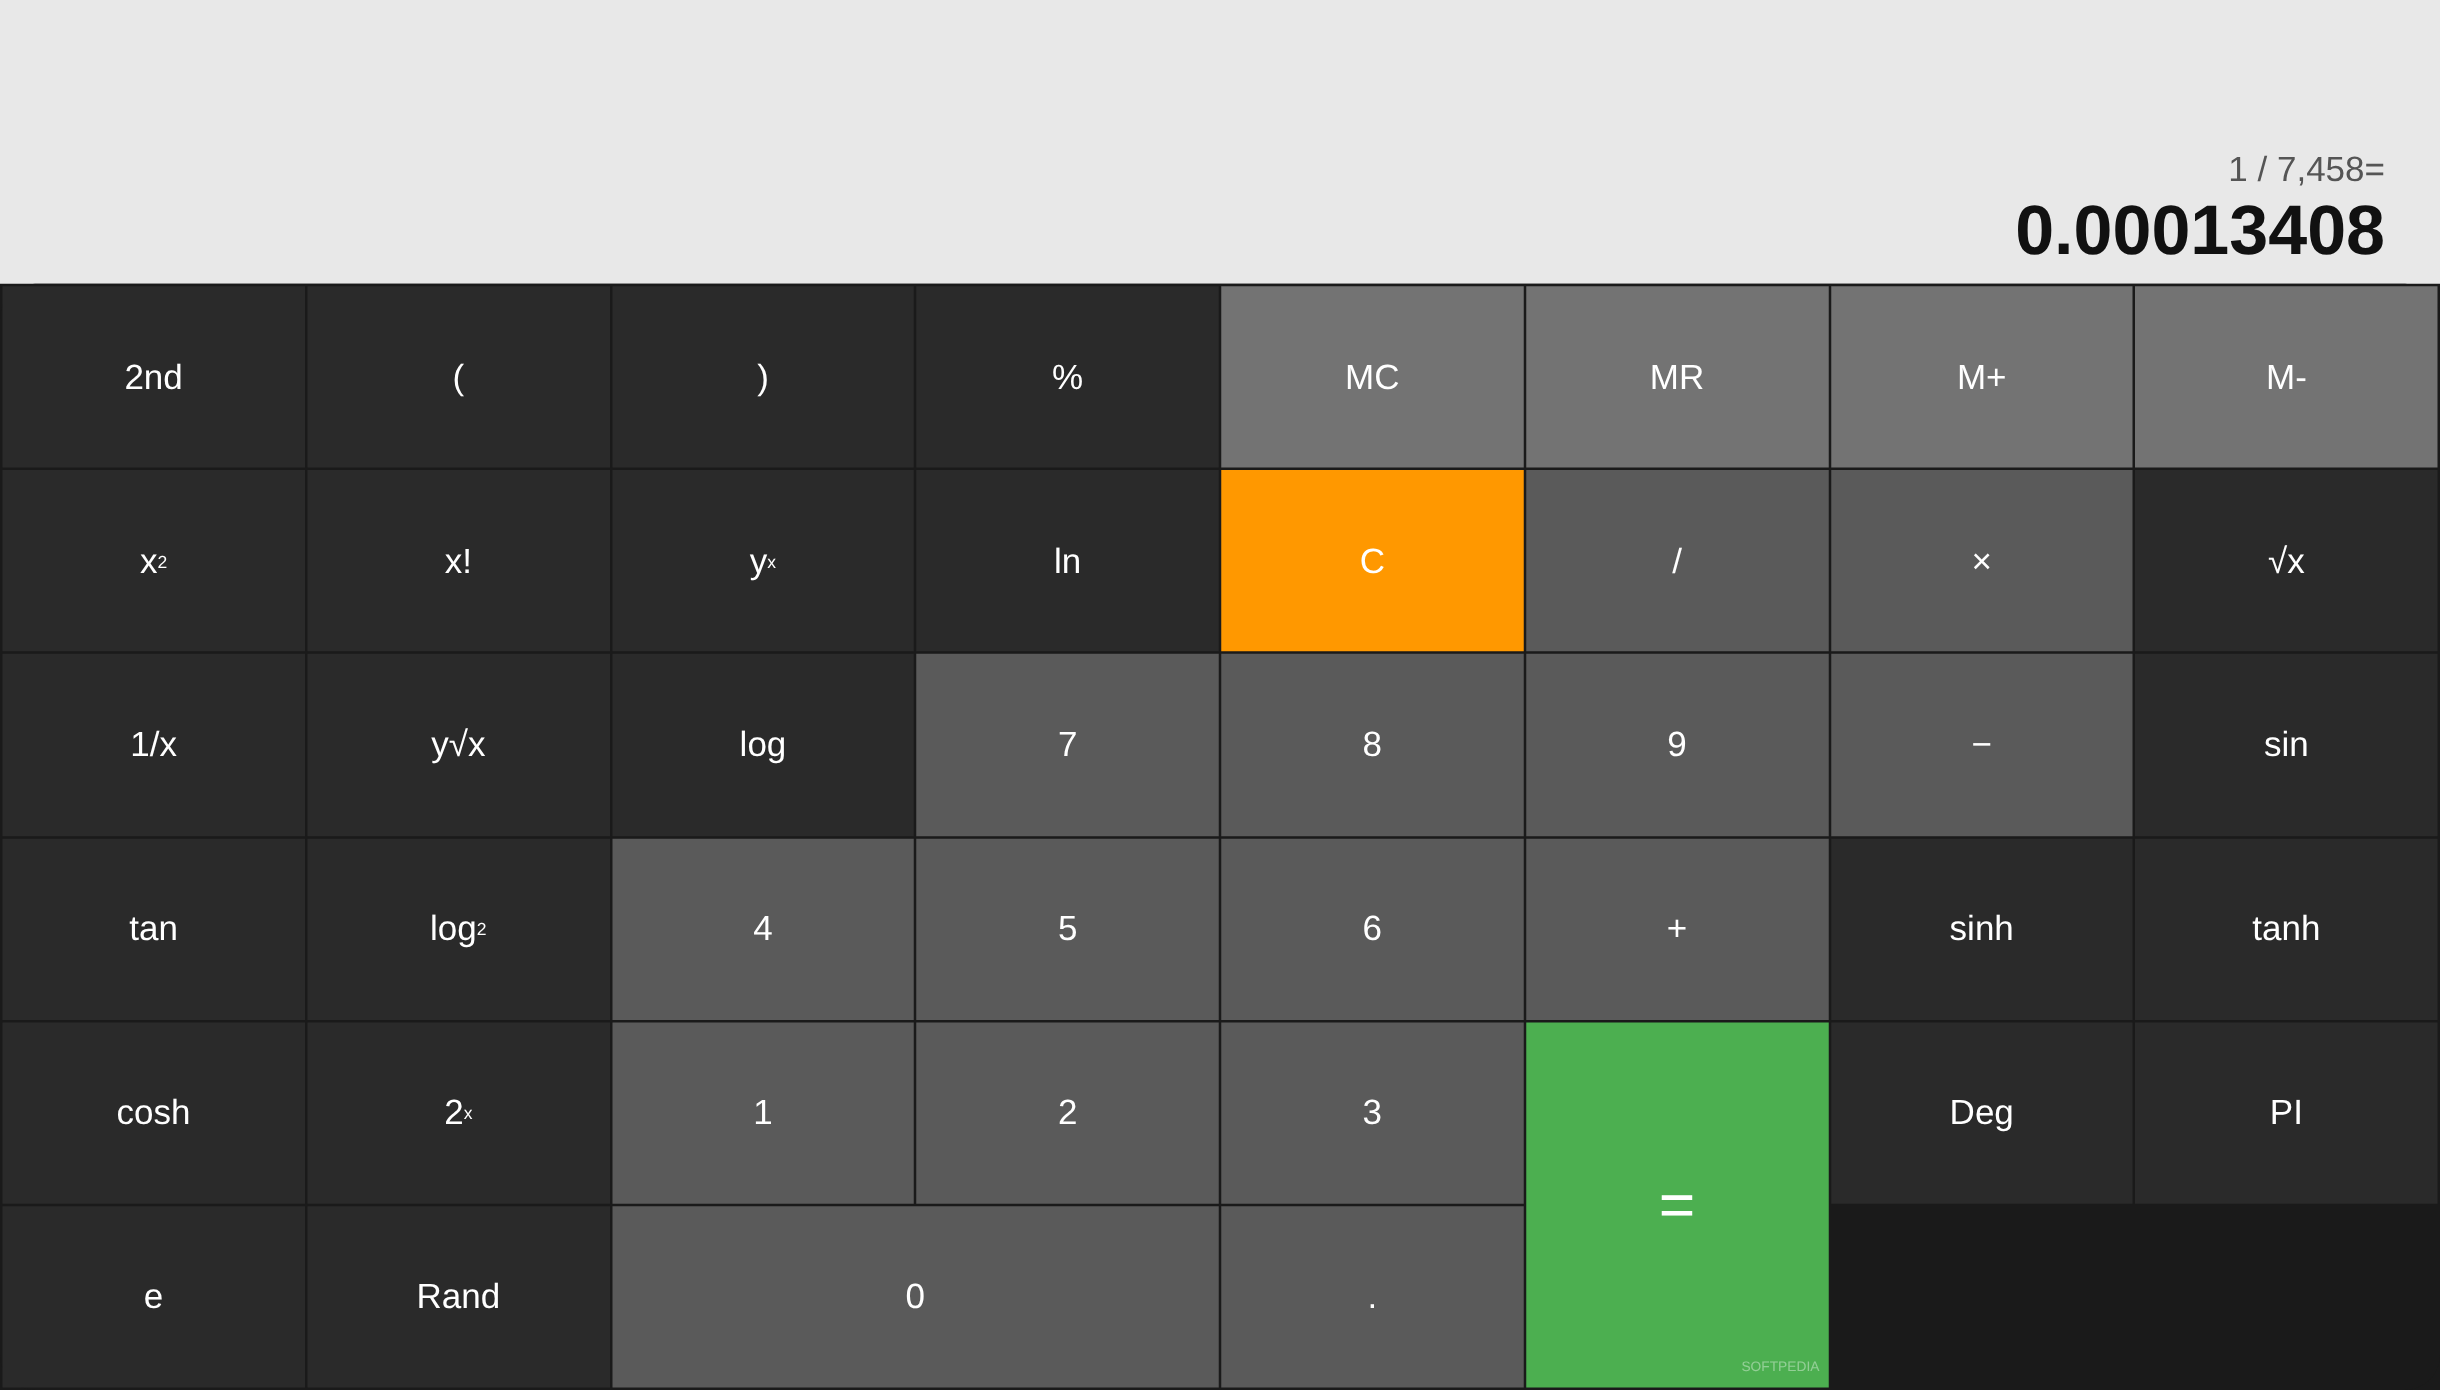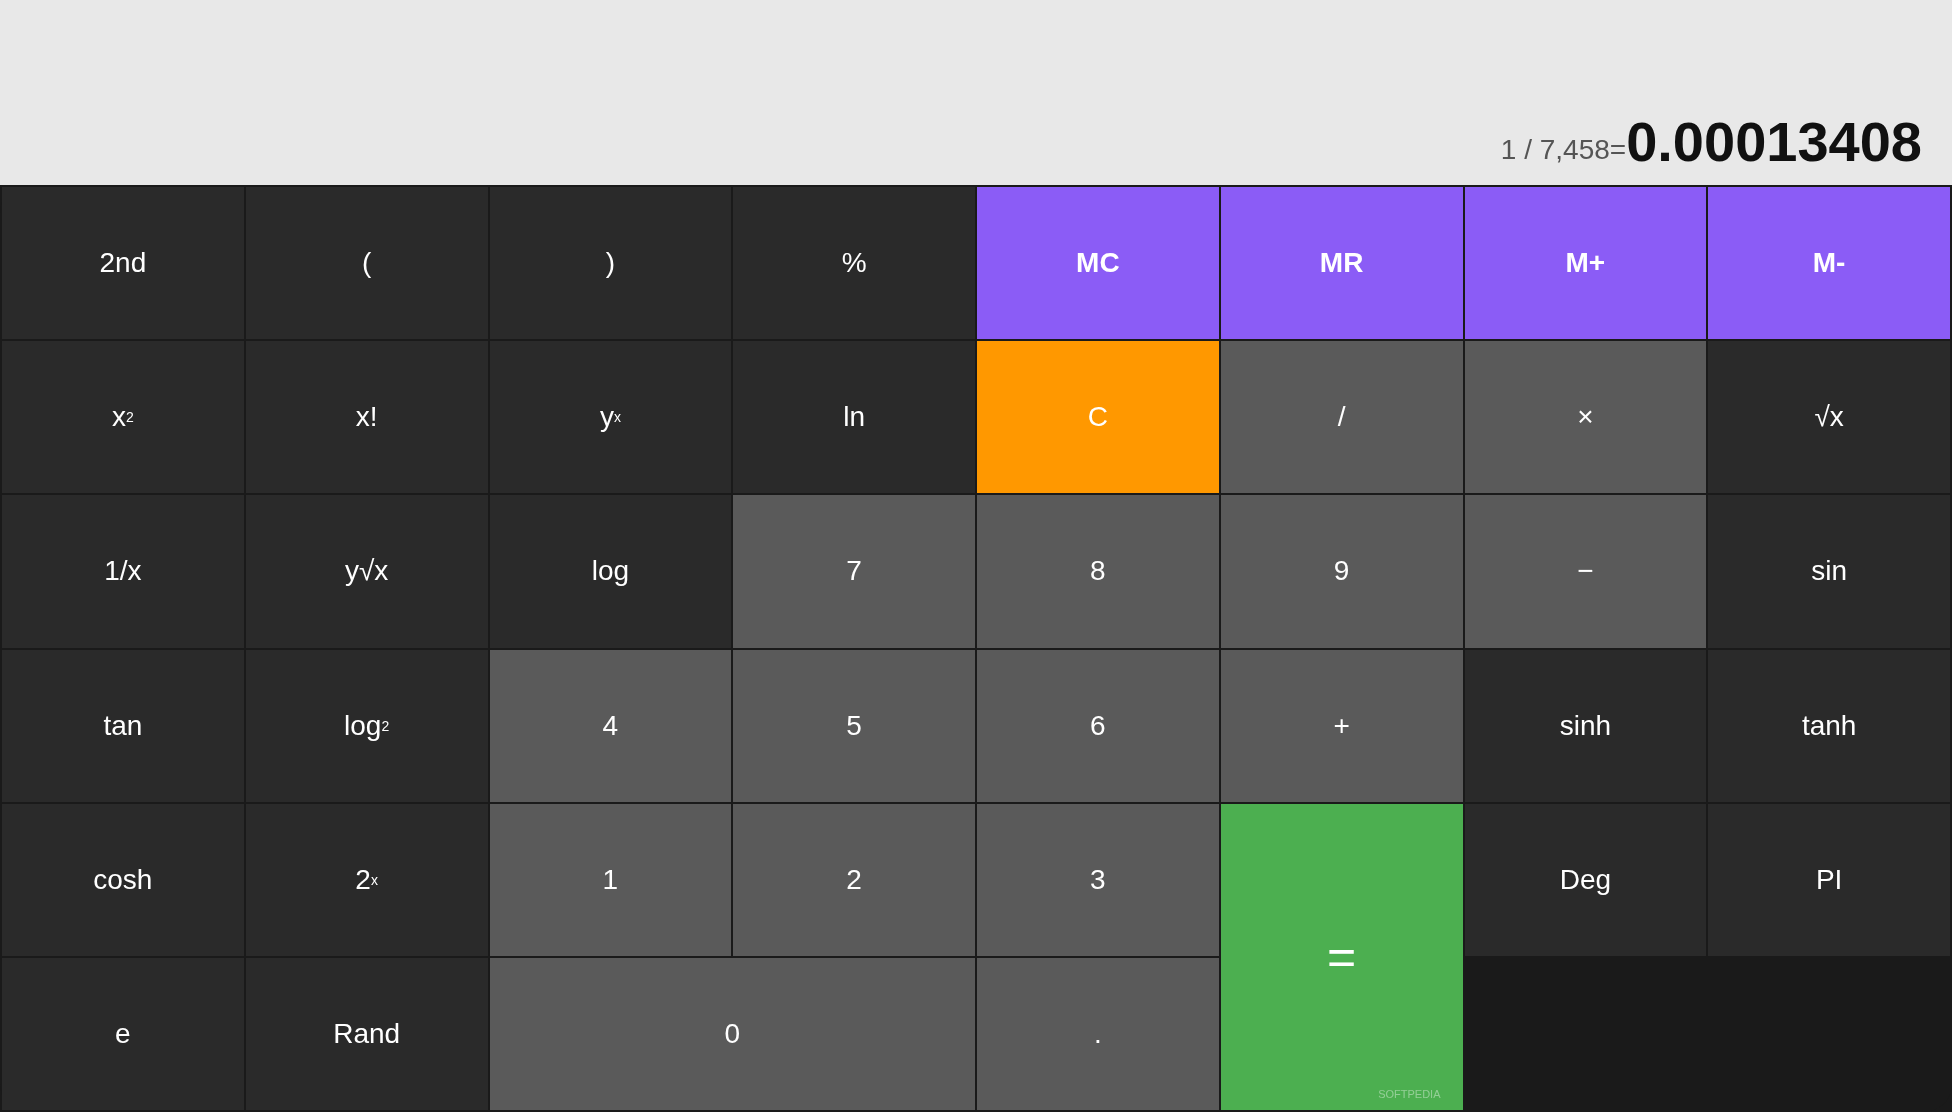--- a/index.html
+++ b/index.html
@@ -10,26 +10,26 @@
       display: flex;
       flex-direction: column;
       font-family: 'Segoe UI', Arial, sans-serif;
       overflow: hidden;
     }
 
     
     #display-area {
       background: #e8e8e8;
       width: 100%;
-      height: 185px;
+      height: 227px;
       display: flex;
-      flex-direction: row;
+      flex-direction: column;
       justify-content: flex-end;
       align-items: flex-end;
-      padding: 10px 30px 15px 30px;
+      padding: 10px 44px 15px 30px;
       flex-shrink: 0;
     }
     #expression-display {
       font-size: 28px;
       color: #555;
       font-weight: 400;
       margin-bottom: 4px;
     }
     #result-display {
       font-size: 56px;
@@ -59,21 +59,21 @@
       font-size: 28px;
       font-weight: 400;
       color: #ffffff;
       background: #3a3a3a;
       border: none;
       user-select: none;
       transition: brightness 0.1s;
     }
 
     .btn-dark { background: #2a2a2a; }
-    .btn-blue { background: #8b5cf6; font-weight: bold; }
+    .btn-blue { background: #737373; }
     .btn-orange { background: #FF9800; }
     .btn-gray { background: #5a5a5a; }
 
     .btn sup {
       font-size: 14px;
       vertical-align: super;
     }
     .btn sub {
       font-size: 14px;
       vertical-align: sub;
@@ -151,21 +151,21 @@
   <button class="btn btn-dark">sinh</button>
   <button class="btn btn-dark">tanh</button>
   <button class="btn btn-dark">cosh</button>
   <button class="btn btn-dark">2<sup>x</sup></button>
   <button class="btn btn-gray">1</button>
   <button class="btn btn-gray">2</button>
   <button class="btn btn-gray">3</button>
 
   <button class="btn btn-equals-container" style="grid-row: span 2; font-size:50px; position:relative;">
     <span>=</span>
-    <span class="softpedia-label" style="font-size:11px;color:rgba(255,255,255,0.4);bottom:10px;right:22px;position:absolute;">SOFTPEDIA</span>
+    <span class="softpedia-label" style="font-size:11px;color:rgba(255,255,255,0.4);bottom:10px;right:7px;position:absolute;">SOFTPEDIA</span>
   </button>
 
   <button class="btn btn-dark">Deg</button>
   <button class="btn btn-dark">PI</button>
   <button class="btn btn-dark">e</button>
   <button class="btn btn-dark">Rand</button>
   <button class="btn btn-gray btn-zero">0</button>
   <button class="btn btn-gray">.</button>
 
 </div>

